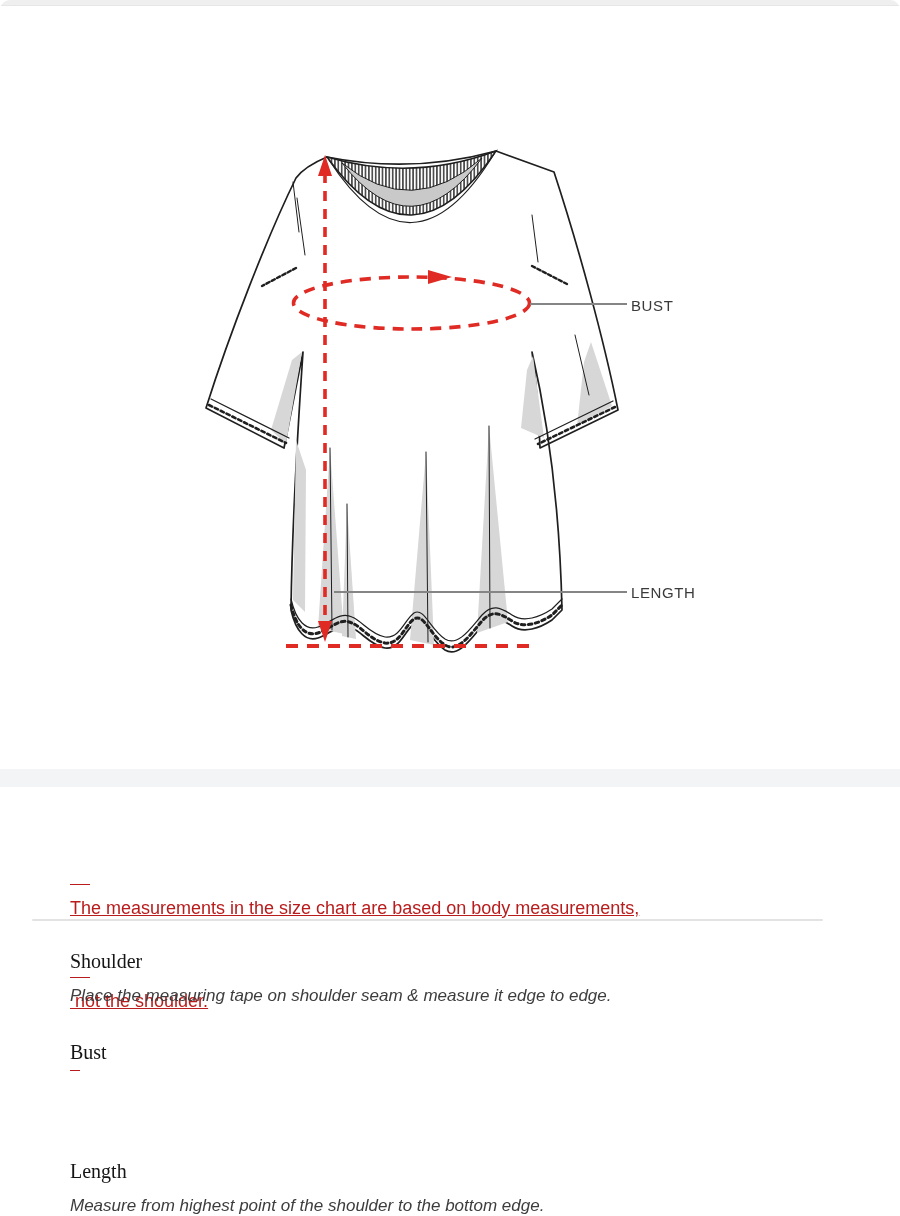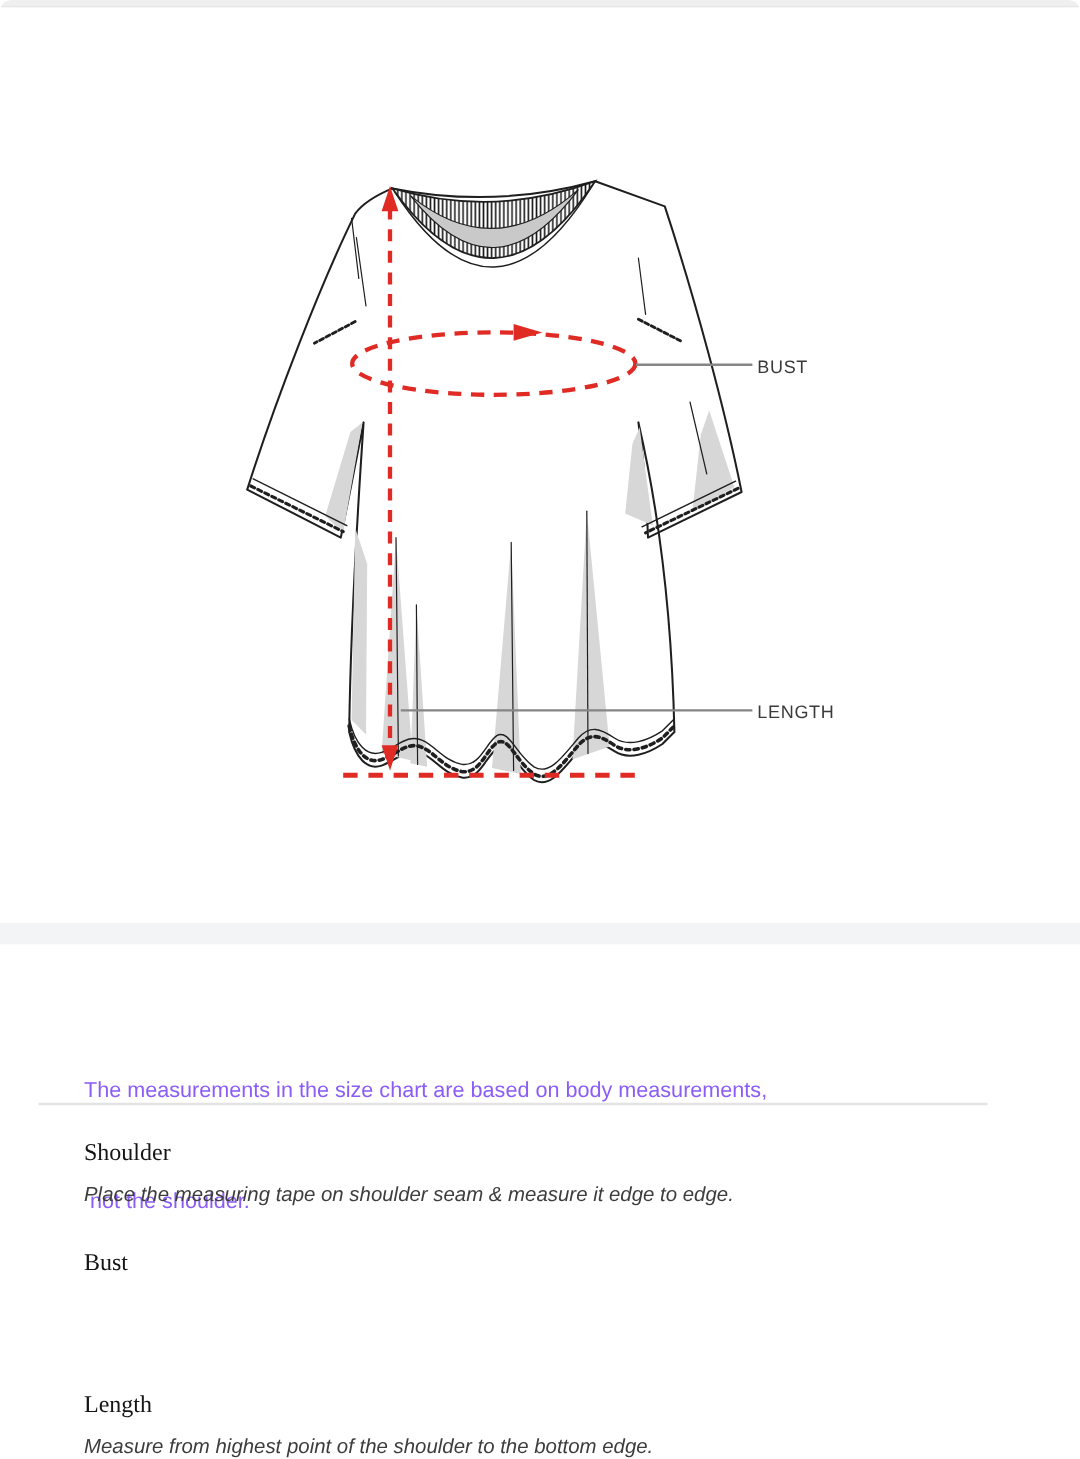--- a/index.html
+++ b/index.html
@@ -15,22 +15,23 @@
     position:absolute;top:0;left:0;width:900px;height:5px;
     background:#efefef;border-bottom:1px solid #e6e6e6;
   }
   .diagram-wrap{position:absolute;top:0;left:0;width:900px;height:770px;}
   .separator-band{
     position:absolute;top:769px;left:0;width:900px;height:18px;
     background:#f2f4f5;
   }
   .note{
     position:absolute;top:831px;left:70px;width:720px;
-    font-size:18px;line-height:31px;color:#8b5cf6;
+    font-size:18px;line-height:31px;color:#b91c1c;
     white-space:pre-wrap;
+    text-decoration:underline;
   }
   .divider{
     position:absolute;top:919px;left:32px;width:791px;height:2px;
     background:#e3e3e3;border-radius:1px;
   }
   .section{position:absolute;left:70px;width:730px;}
   .section h3{
     margin:0 0 6px 0;font-size:20px;line-height:26px;
     font-weight:500;color:#151515;font-family:Liberation Serif, serif;
   }

